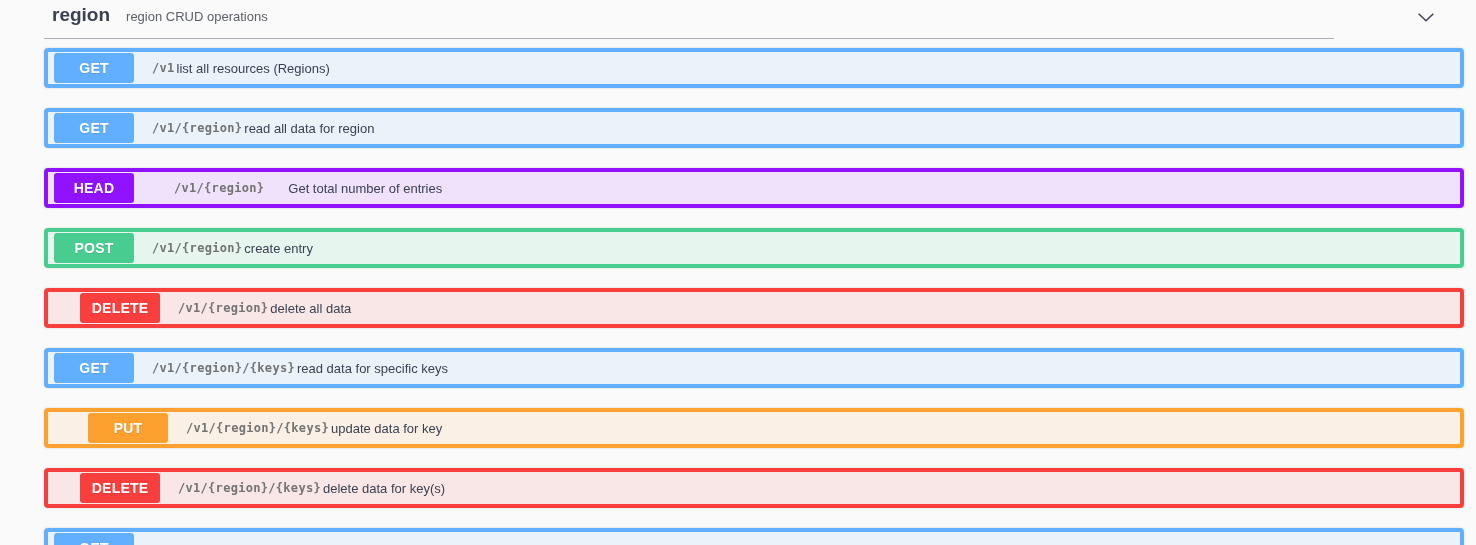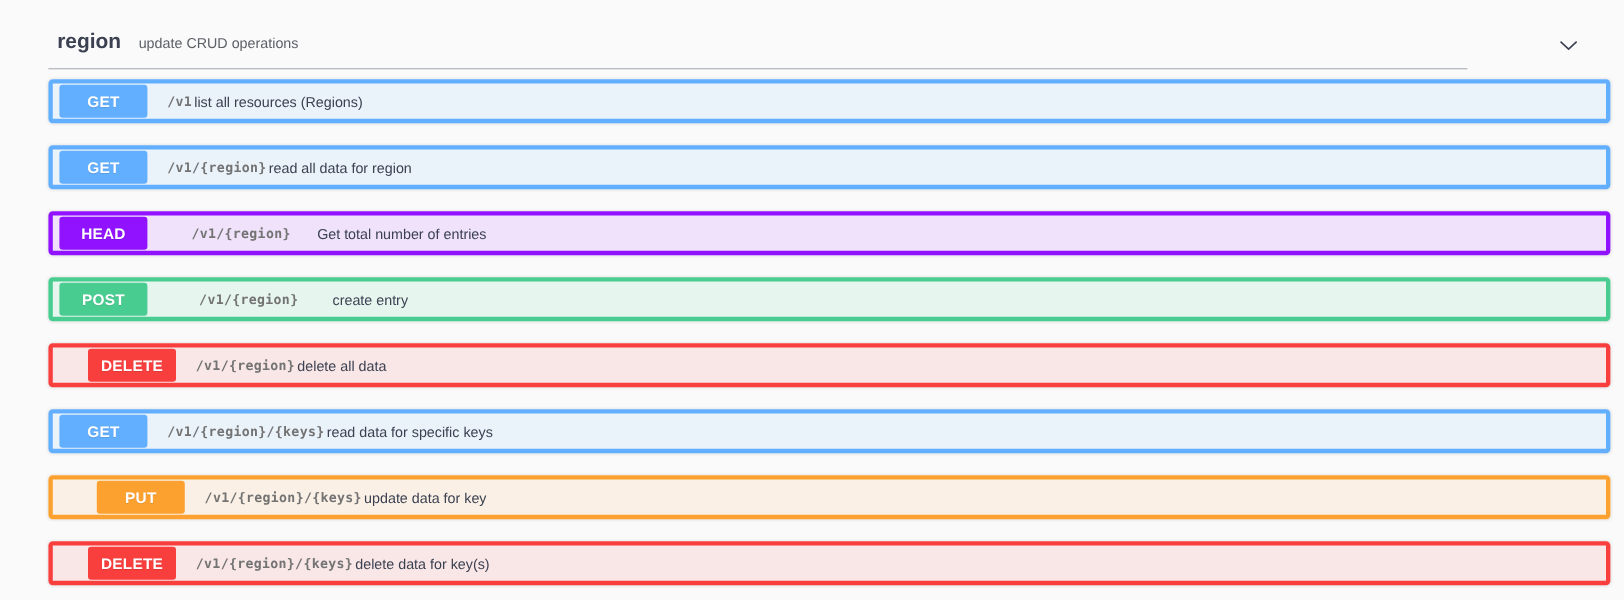--- a/index.html
+++ b/index.html
@@ -11,21 +11,21 @@
     color: #3b4151;
   }
   .wrapper {
     margin-left: 44px;
     margin-right: 12px; 
   }
   
   .tag-header {
     display: flex;
     align-items: flex-start;
-    padding-top: 24px;
+    padding-top: 0;
     cursor: pointer;
   }
   .tag-title-wrap {
     flex: 1 1 auto;
     display: flex;
     align-items: baseline;
     gap: 16px;
     padding: 4px 0 12px 8px;
     border-bottom: 1px solid #aaaeb5;
     margin-right: 68px;
@@ -106,21 +106,21 @@
   .op-put    { background: rgba(252,161,48,.10); padding-left: 40px; }
 </style>
 </head>
 <body>
 
 <div class="wrapper">
 
   <div class="tag-header">
     <div class="tag-title-wrap">
       <span class="tag-name">region</span>
-      <span class="tag-desc">update CRUD operations</span>
+      <span class="tag-desc">region CRUD operations</span>
     </div>
     <button class="expand-btn">
       <span>
         <svg width="22" height="22" viewBox="0 0 24 24" fill="none">
           <path d="M4 8.5 L12 16 L20 8.5" stroke="#3b4151" stroke-width="1.6" fill="none"></path>
         </svg>
       </span>
     </button>
   </div>
 
@@ -133,21 +133,21 @@
       <div class="op-row op-get" style="border-color: rgb(97, 175, 254);">
     <span class="method-badge" style="background: rgb(97, 175, 254);">GET</span>
     <span class="op-path">/v1/{region}</span>
     <span class="op-summary">read all data for region</span>
   </div>
       <div class="op-row op-head" style="border-color: rgb(144, 18, 254);">
     <span class="method-badge" style="background: rgb(144, 18, 254);">HEAD</span>
     <span class="op-path">/v1/{region}</span>
     <span class="op-summary">Get total number of entries</span>
   </div>
-      <div class="op-row op-post" style="border-color: rgb(73, 204, 144); gap: 29px;">
+      <div class="op-row op-post" style="border-color: rgb(73, 204, 144);">
     <span class="method-badge" style="background: rgb(73, 204, 144);">POST</span>
     <span class="op-path">/v1/{region}</span>
     <span class="op-summary">create entry</span>
   </div>
       <div class="op-row op-delete" style="border-color: rgb(249, 62, 62);">
     <span class="method-badge" style="background: rgb(249, 62, 62);">DELETE</span>
     <span class="op-path">/v1/{region}</span>
     <span class="op-summary">delete all data</span>
   </div>
       <div class="op-row op-get" style="border-color: rgb(97, 175, 254);">

